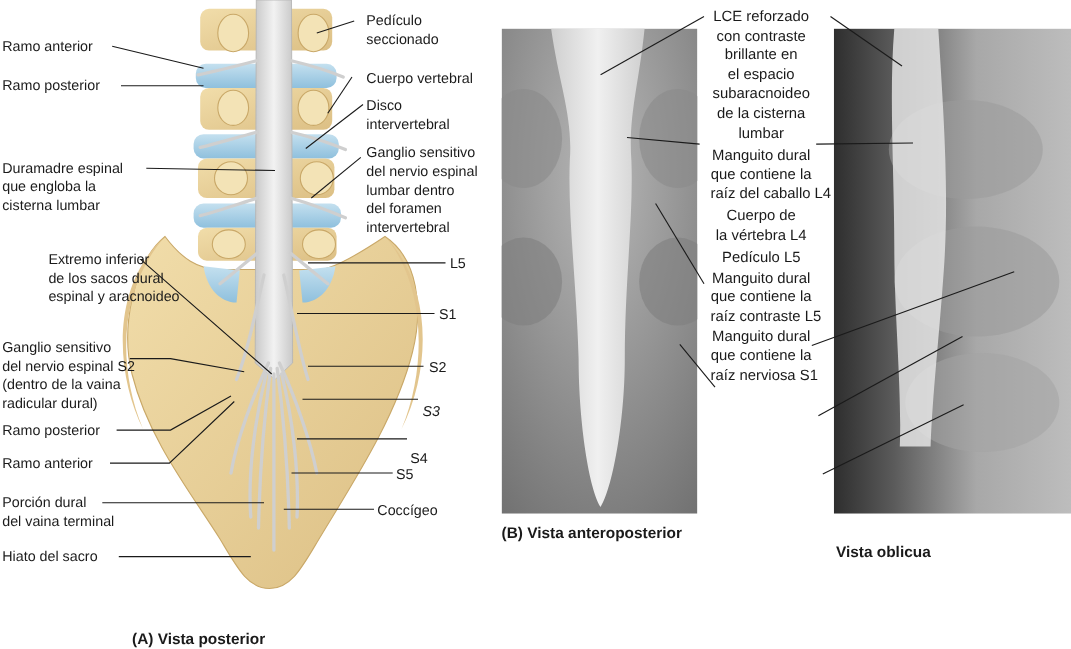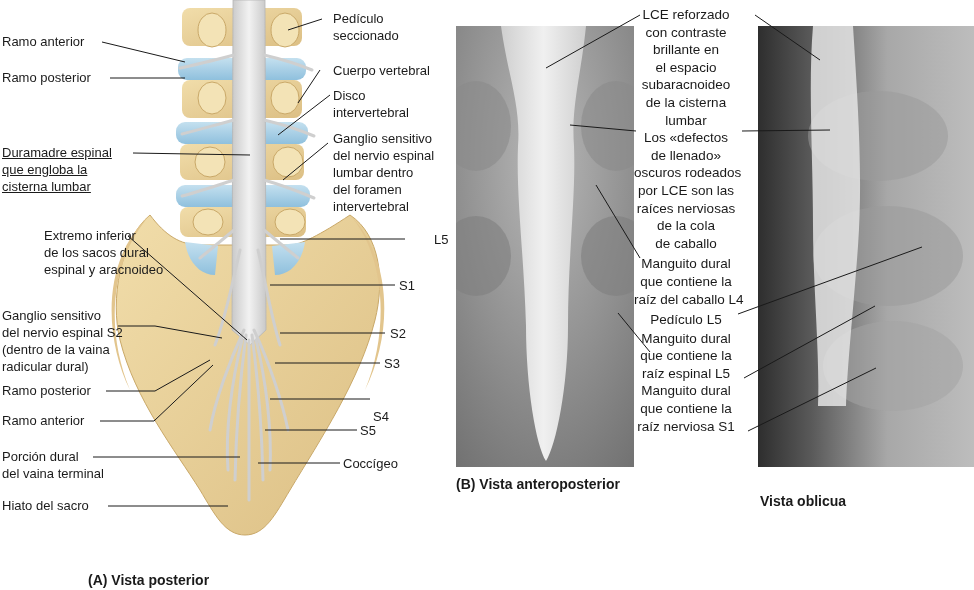--- a/index.html
+++ b/index.html
@@ -6,21 +6,21 @@
     html, body { width:974px; height:590px; background:#ffffff; overflow:hidden; }
     body { position:relative; font-family:"Liberation Sans", sans-serif; color:#1a1a1a; }
 
     .lbl { position:absolute; font-size:13px; line-height:17px; color:#1b1b1b; white-space:pre; }
     .caption { position:absolute; font-size:14px; font-weight:bold; color:#1a1a1a; white-space:pre; }
 
     #illustration { position:absolute; left:0; top:0; width:460px; height:590px; }
     #xray-ap { position:absolute; left:456px; top:26px; width:178px; height:441px; overflow:hidden; }
     #xray-obl { position:absolute; left:758px; top:26px; width:216px; height:441px; overflow:hidden; }
     #leaders { position:absolute; left:0; top:0; width:974px; height:590px; pointer-events:none; }
-    .center-block { position:absolute; left:634px; top:6px; width:104px; }
+    .center-block { position:absolute; left:634px; top:6px; width:104px;padding-left:12px; }
     .center-block .cl { display:block; text-align:center; font-size:13.5px; line-height:17.6px; white-space:pre; }
   </style>
 </head>
 <body>
 
 <svg id="illustration" viewBox="0 0 460 590">
   <defs>
     <linearGradient id="boneG" x1="0" y1="0" x2="1" y2="1">
       <stop offset="0" stop-color="#f1ddaa"></stop>
       <stop offset="1" stop-color="#dcbf84"></stop>
@@ -152,21 +152,21 @@
     <line x1="640" y1="258" x2="596" y2="185"></line>
     <line x1="738" y1="314" x2="922" y2="247"></line>
     <line x1="650" y1="352" x2="618" y2="313"></line>
     <line x1="744" y1="378" x2="875" y2="306"></line>
     <line x1="748" y1="431" x2="876" y2="368"></line>
   </g>
 </svg>
 
 <div class="lbl" style="left:2px; top:33px;">Ramo anterior</div>
 <div class="lbl" style="left:2px; top:69px;">Ramo posterior</div>
-<div class="lbl" style="left:2px; top:144px;text-decoration:underline;">Duramadre espinal
+<div class="lbl" style="left:2px; top:144px;">Duramadre espinal
 que engloba la
 cisterna lumbar</div>
 <div class="lbl" style="left:2px; top:227px;margin-left:42px;">Extremo inferior
 de los sacos dural
 espinal y aracnoideo</div>
 <div class="lbl" style="left:2px; top:307px;">Ganglio sensitivo
 del nervio espinal S2
 (dentro de la vaina
 radicular dural)</div>
 <div class="lbl" style="left:2px; top:382px;">Ramo posterior</div>
@@ -178,61 +178,56 @@
 <div class="lbl" style="left:333px; top:10px;">Pedículo
 seccionado</div>
 <div class="lbl" style="left:333px; top:62px;">Cuerpo vertebral</div>
 <div class="lbl" style="left:333px; top:87px;">Disco
 intervertebral</div>
 <div class="lbl" style="left:333px; top:130px;">Ganglio sensitivo
 del nervio espinal
 lumbar dentro
 del foramen
 intervertebral</div>
-<div class="lbl" style="left:409px; top:231px;margin-left:25px;">L5</div>
+<div class="lbl" style="left:409px; top:231px;">L5</div>
 <div class="lbl" style="left:399px; top:277px;">S1</div>
 <div class="lbl" style="left:390px; top:325px;">S2</div>
-<div class="lbl" style="left:384px; top:355px;">S3</div>
+<div class="lbl" style="left:384px; top:365px;font-style:italic;">S3</div>
 <div class="lbl" style="left:373px; top:408px;">S4</div>
 <div class="lbl" style="left:360px; top:422px;">S5</div>
 <div class="lbl" style="left:343px; top:455px;">Coccígeo</div>
 
-<div class="caption" style="left:88px; top:572px;">(A) Vista posterior</div>
+<div class="caption" style="left:120px; top:572px;">(A) Vista posterior</div>
 
 <div class="center-block">
   <div>
     <span class="cl">LCE reforzado</span>
     <span class="cl">con contraste</span>
     <span class="cl">brillante en</span>
     <span class="cl">el espacio</span>
     <span class="cl">subaracnoideo</span>
     <span class="cl">de la cisterna</span>
     <span class="cl">lumbar</span>
   </div>
-  <div>
-    <span class="cl">Los «defectos</span>
-    <span class="cl">de llenado»</span>
-    <span class="cl">oscuros rodeados</span>
-    <span class="cl">por LCE son las</span>
-    <span class="cl">raíces nerviosas</span>
-    <span class="cl">de la cola</span>
-    <span class="cl">de caballo</span>
-  </div>
   <div style="margin-top:3px;">
     <span class="cl">Manguito dural</span>
     <span class="cl">que contiene la</span>
     <span class="cl">raíz del caballo L4</span>
   </div>
+  <div style="margin-top:2px;">
+    <span class="cl">Cuerpo de</span>
+    <span class="cl">la vértebra L4</span>
+  </div>
   <div style="margin-top:3px;">
     <span class="cl">Pedículo L5</span>
   </div>
   <div style="margin-top:1px;">
     <span class="cl">Manguito dural</span>
     <span class="cl">que contiene la</span>
-    <span class="cl">raíz espinal L5</span>
+    <span class="cl">raíz contraste L5</span>
   </div>
   <div>
     <span class="cl">Manguito dural</span>
     <span class="cl">que contiene la</span>
     <span class="cl">raíz nerviosa S1</span>
   </div>
 </div>
 
 <div class="caption" style="left:456px; top:476px;">(B) Vista anteroposterior</div>
 <div class="caption" style="left:760px; top:458px;margin-top:35px;">Vista oblicua</div>

